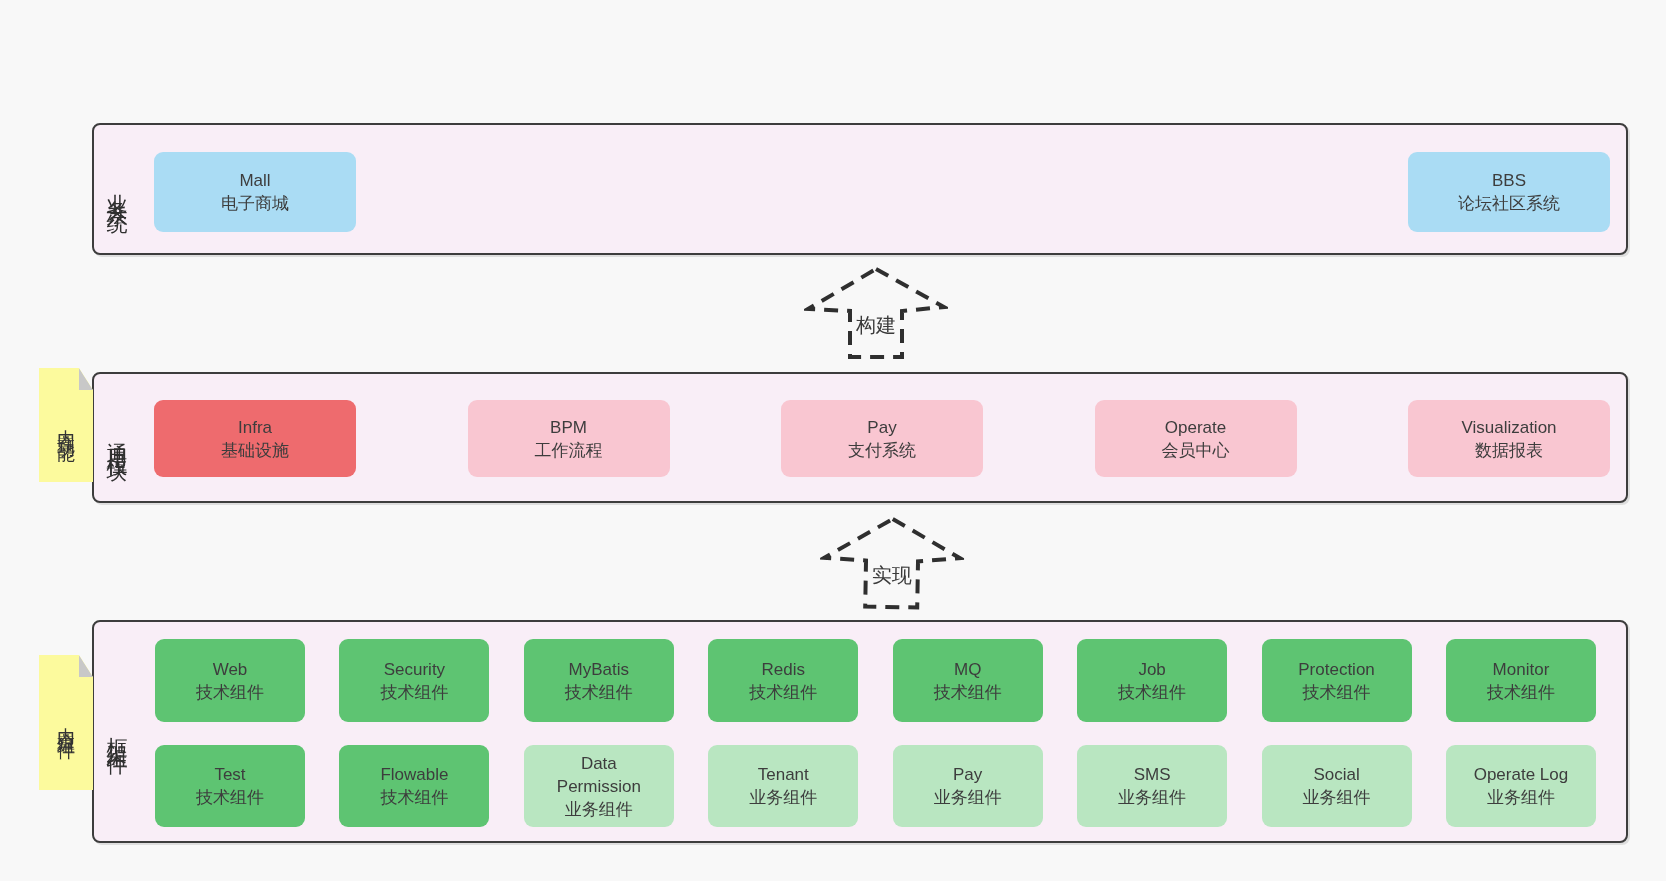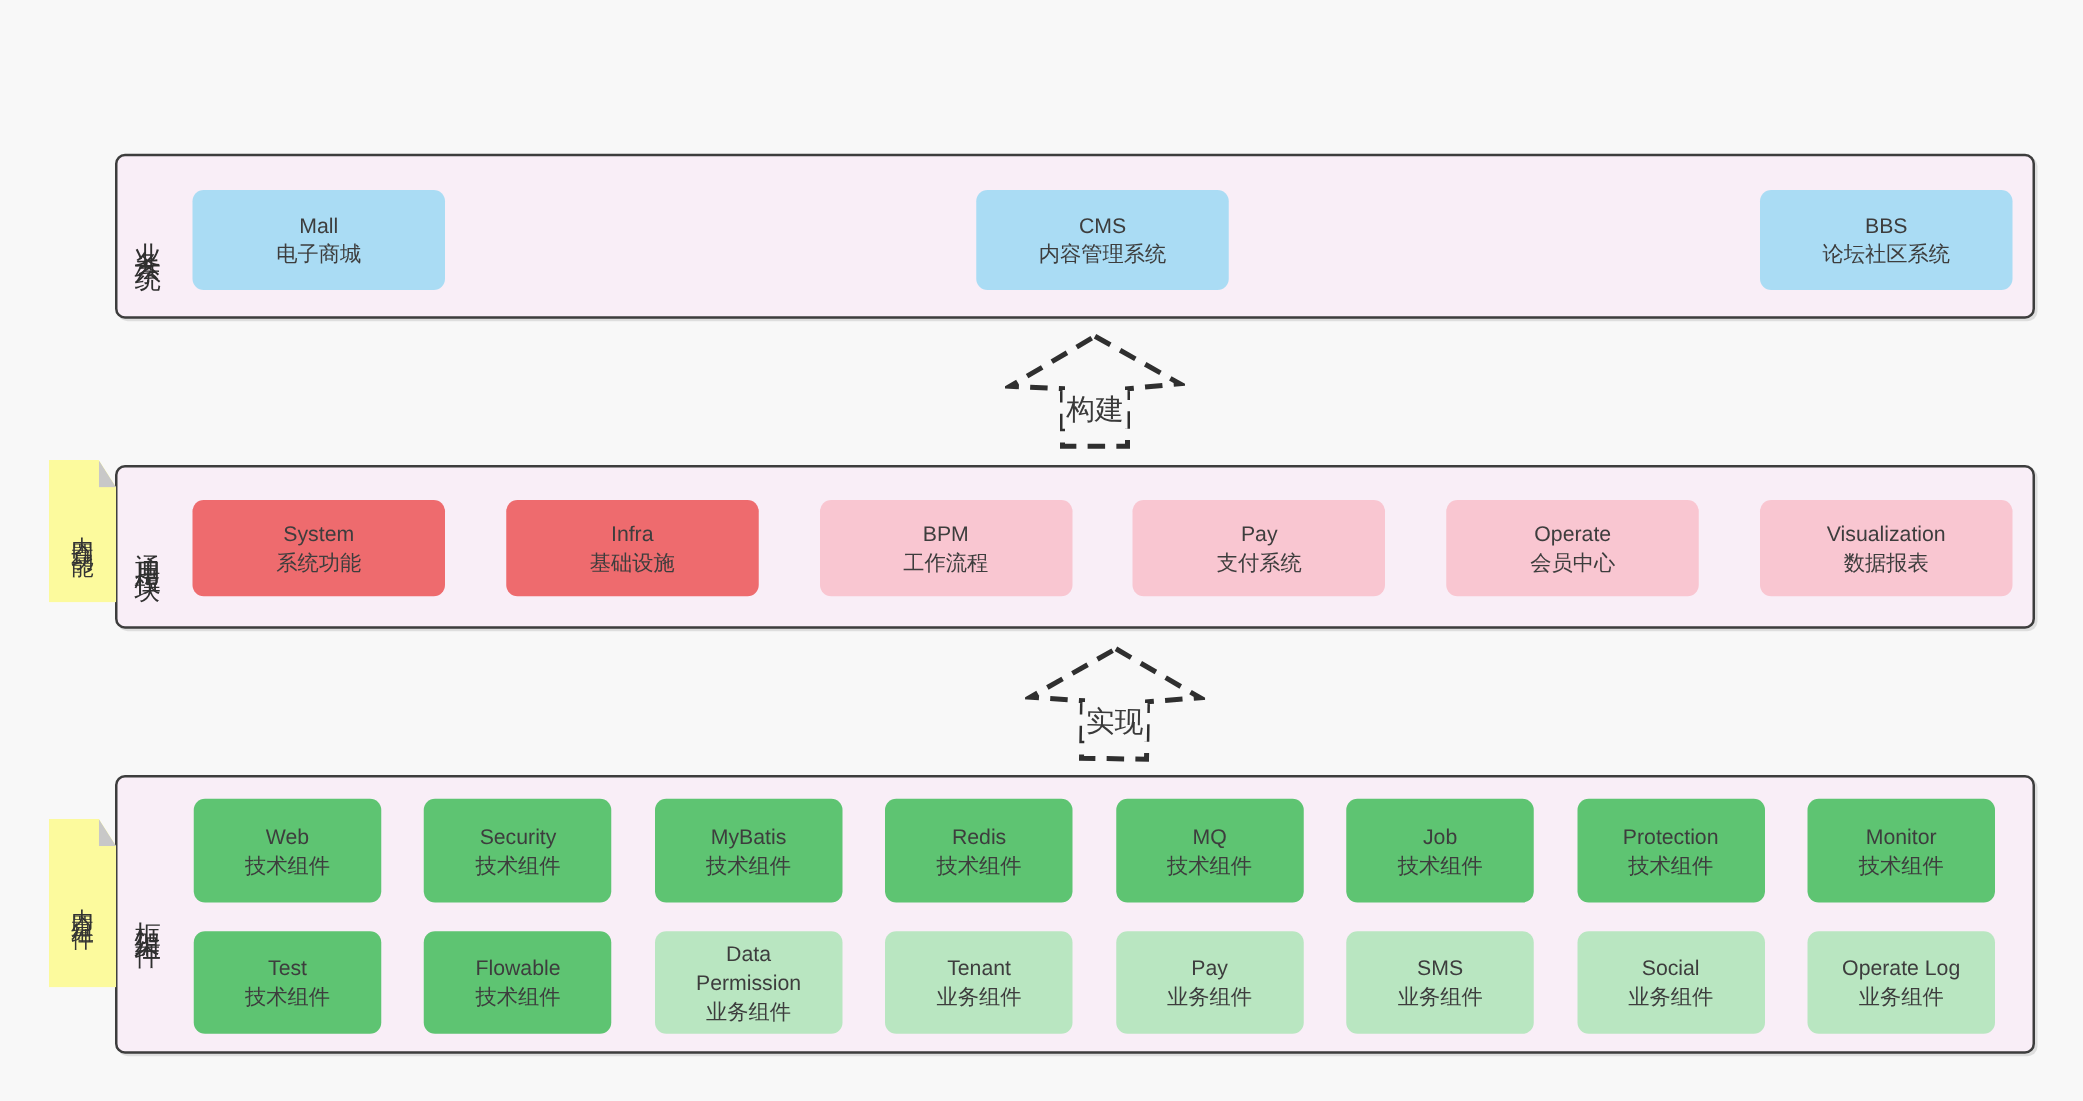--- a/index.html
+++ b/index.html
@@ -128,21 +128,21 @@
     stroke-width: 4;
     stroke-dasharray: 14 9;
   }
   .arrow-label {
     position: absolute;
     left: 50%;
     top: 48px;
     transform: translateX(-50%);
     background: var(--page-bg, #f8f8f8);
     padding: 0 3px;
-    font-size: 23px;
+    font-size: 20px;
     color: #3a3a3a;
     white-space: nowrap;
   }
 </style>
 </head>
 <body>
 
 <div class="canvas">
 
   <section class="panel" id="panel-business">
@@ -150,47 +150,39 @@
     <div class="box-row row-6">
 
         <div class="box blue">
           <div>Mall</div>
           <div>电子商城</div>
         </div>
 
 
 
 
-        <div class="box blue">
-          <div>CMS</div>
-          <div>内容管理系统</div>
-        </div>
 
         <div class="box blue">
           <div>BBS</div>
           <div>论坛社区系统</div>
         </div>
       </div>
   </section>
 
   <div class="arrow" id="arrow-build">
     <svg viewBox="0 0 144 96">
       <polygon points="72,5 140,43 98,47 98,93 46,93 46,47 4,45"></polygon>
     </svg>
     <span class="arrow-label">构建</span>
   </div>
 
   <section class="panel" id="panel-modules">
     <div class="v-label">通用模块</div>
     <div class="box-row row-6">
 
-        <div class="box red">
-          <div>System</div>
-          <div>系统功能</div>
-        </div>
 
         <div class="box red">
           <div>Infra</div>
           <div>基础设施</div>
         </div>
 
         <div class="box pink">
           <div>BPM</div>
           <div>工作流程</div>
         </div>

